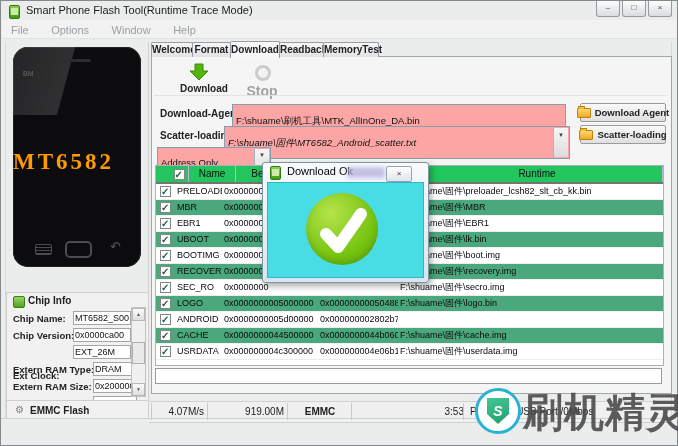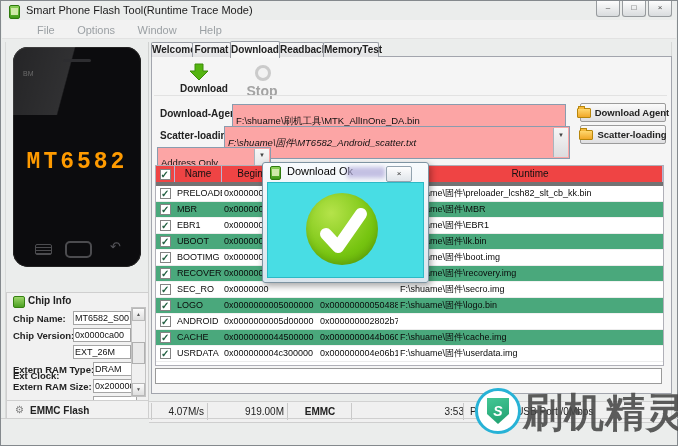--- a/index.html
+++ b/index.html
@@ -12,33 +12,33 @@
   .titlebar{left:0;top:0;right:0;height:19px;}
   .appicon{left:8px;top:4px;width:9px;height:12px;background:linear-gradient(#8ed15a,#3f9a16);
            border:1px solid #2e7a0e;border-radius:2px;}
   .appicon::after{content:"";position:absolute;left:1px;top:2px;right:1px;bottom:3px;background:#cfe9a8;}
   .wtitle{left:25px;top:3px;font-size:11px;color:#1b1b1b;white-space:nowrap;}
   .winbtns{right:5px;top:0;display:flex;}
   .wbtn{width:22px;height:15px;border:1px solid #979b9e;border-top:none;border-radius:0 0 3px 3px;
         background:linear-gradient(#fdfdfd,#d9dcde);margin-left:2px;text-align:center;
         font-size:8px;line-height:14px;color:#444;}
   
-  .menubar{left:1px;top:19px;right:1px;height:18px;background:#f2f2f2;border-bottom:1px solid #e2e2e2;padding-left:26px;}
+  .menubar{left:1px;top:19px;right:1px;height:18px;background:#f2f2f2;border-bottom:1px solid #e2e2e2;}
   .menuitem{display:inline-block;padding:3px 9px 0 9px;font-size:11px;color:#9ba0a4;}
   
   .groove-l{left:4px;top:41px;width:0;height:376px;border-left:1px solid #d9dbda;}
   .groove-r{left:147px;top:41px;width:0;height:376px;border-left:1px solid #cfd1d0;}
   .groove-far{left:670px;top:41px;width:0;height:376px;border-left:1px solid #d6d8d7;}
   .phone{left:12px;top:46px;width:128px;height:220px;background:#0c0c0e;border-radius:15px;
          overflow:hidden;box-shadow:inset 0 0 0 1px #222;}
   .phone::before{content:"";position:absolute;left:0;top:0;right:0;height:68px;
          background:linear-gradient(105deg,rgba(255,255,255,.10) 0%,rgba(255,255,255,.15) 42%,rgba(255,255,255,0) 43%);}
   .speaker{left:50px;top:12px;width:28px;height:3px;background:#2d2d30;border-radius:2px;}
   .cornertxt{left:10px;top:23px;font-size:7px;color:#6a6a6a;}
-  .screentxt{left:0;right:0;top:102px;text-align:center;font-family:Liberation Mono, monospace;
+  .screentxt{left:0;right:0;top:102px;font-family:Liberation Serif, serif;
              font-weight:bold;font-size:23px;color:#ff9b00;letter-spacing:3px;}
   .navmenu{left:22px;top:197px;width:15px;height:9px;border:1px solid #4c4c4f;border-radius:2px;
            background:repeating-linear-gradient(#0c0c0e 0 2px,#4c4c4f 2px 3px);}
   .navhome{left:52px;top:194px;width:23px;height:13px;border:2px solid #4c4c4f;border-radius:5px;}
   .navback{left:97px;top:192px;font-size:13px;color:#55555a;}
   
   .group{border:1px solid #cfcfcf;background:#f1f1f1;}
   .chipinfo{left:5px;top:291px;width:141px;height:108px;}
   .emmcgrp{left:5px;top:399px;width:141px;height:18px;border-bottom:none;}
   .grptitle{font-size:10px;font-weight:bold;color:#222;}
@@ -73,21 +73,21 @@
   .btn{background:linear-gradient(#fafafa,#dfdfe1);border:1px solid #9b9b9b;border-radius:2px;
        font-size:9.5px;font-weight:bold;color:#222;display:flex;align-items:center;
        justify-content:center;gap:4px;white-space:nowrap;}
   .folder{width:12px;height:8px;background:linear-gradient(#ffd76e,#f0a828);border:1px solid #b8860b;
           border-radius:1px;position:relative;flex:0 0 auto;}
   .folder::before{content:"";position:absolute;top:-3px;left:0;width:5px;height:2px;background:#f5b93c;
           border:1px solid #b8860b;border-bottom:none;border-radius:1px 1px 0 0;}
   
   .tbl{left:3px;top:108px;width:507px;height:199px;background:#fff;border:1px solid #b0b0b8;}
   .thead,.trow{display:grid;grid-template-columns:19px 47px 96px 80px 1fr;}
-  .thead{height:16px;background:#ef4444;border-bottom:4px solid #737373;}
+  .thead{height:16px;background:#22c55e;border-bottom:2px solid #737373;padding-left:14px;}
   .thead .tc{border-right:1px solid #b8b5d2;text-align:center;font-size:10px;color:#111;line-height:16px;}
   .trow{height:15px;border-bottom:1px solid #ececec;background:#fff;}
   .trow:nth-child(even){background:#4aa87c;border-bottom:1px solid #f2f2f2;}
   .trow .tc{font-size:9px;color:#0a0a0a;line-height:15px;white-space:nowrap;overflow:hidden;padding:0 2px;}
   .cbcell{display:flex;align-items:center;justify-content:center;padding:0!important;}
   .cb{width:9px;height:9px;background:#fff;border:1px solid #848484;position:relative;}
   .cb::after{content:"✓";position:absolute;left:0;top:-3px;font-size:10px;font-weight:bold;color:#215f40;}
   
   .pbar{left:154px;top:367px;width:505px;height:14px;background:#fff;border:1px solid #9a9a9a;}
   .statusbar{left:148px;top:400px;width:522px;height:20px;background:#f0f0f0;

